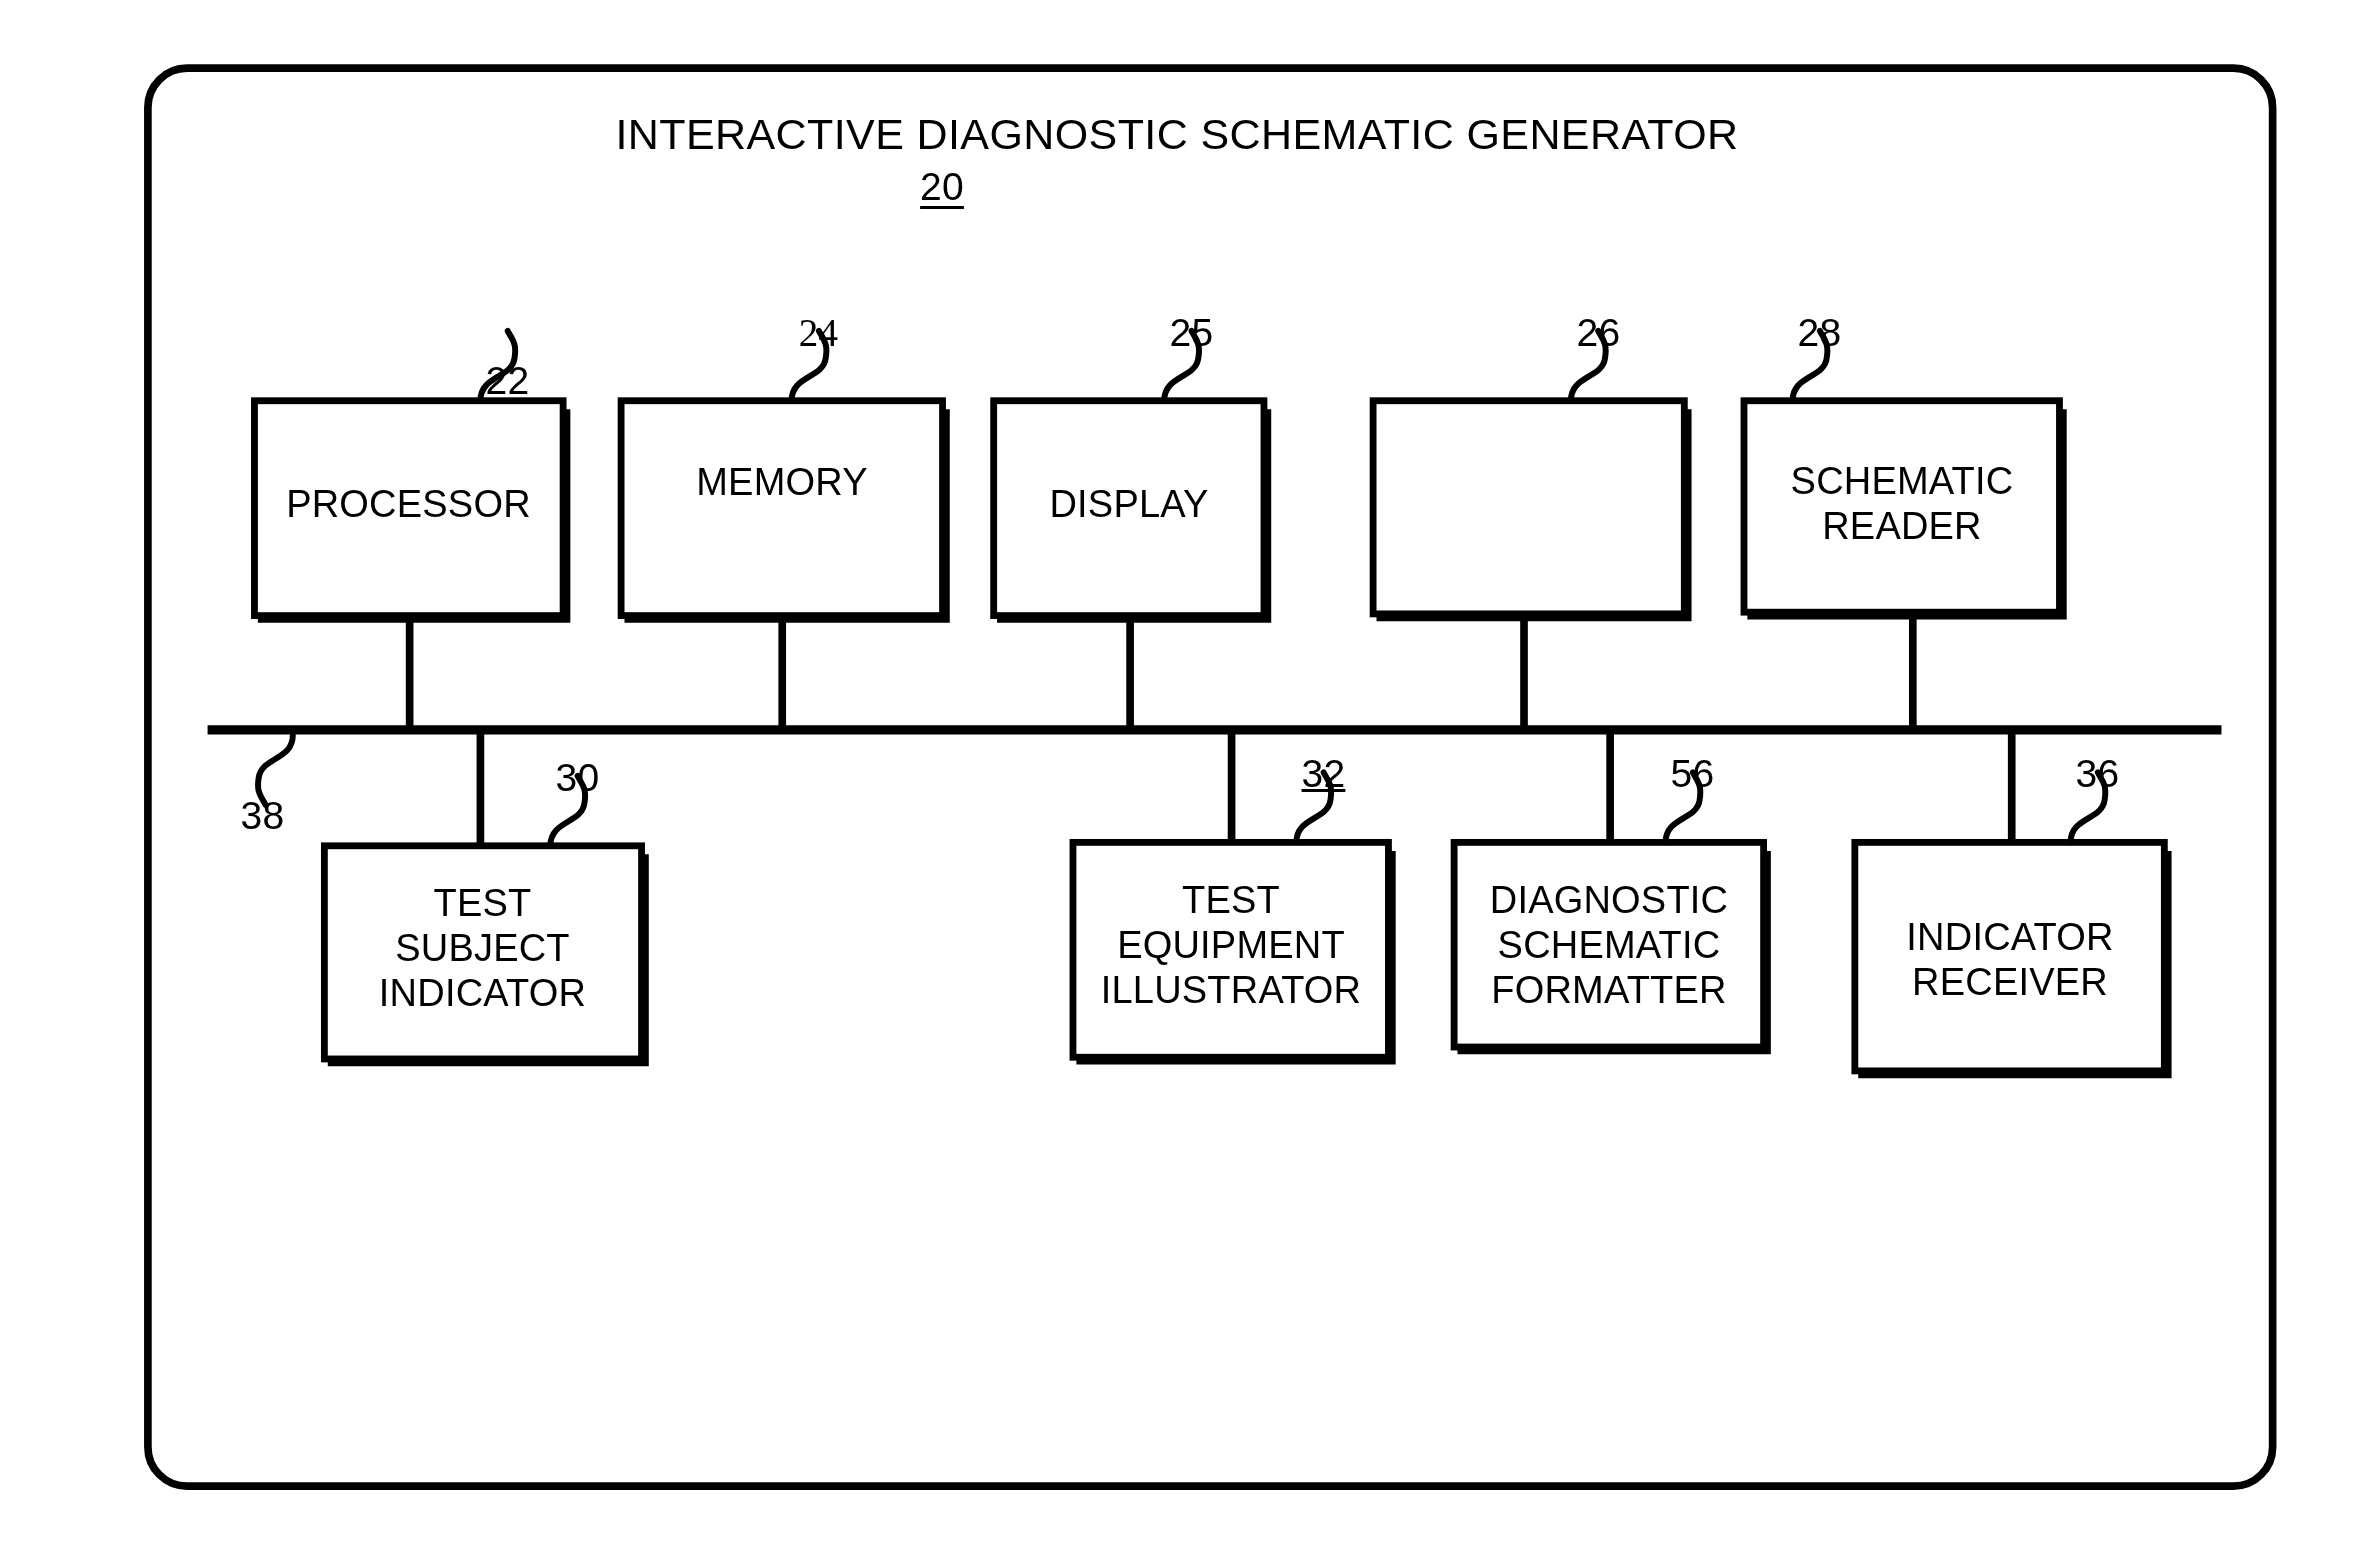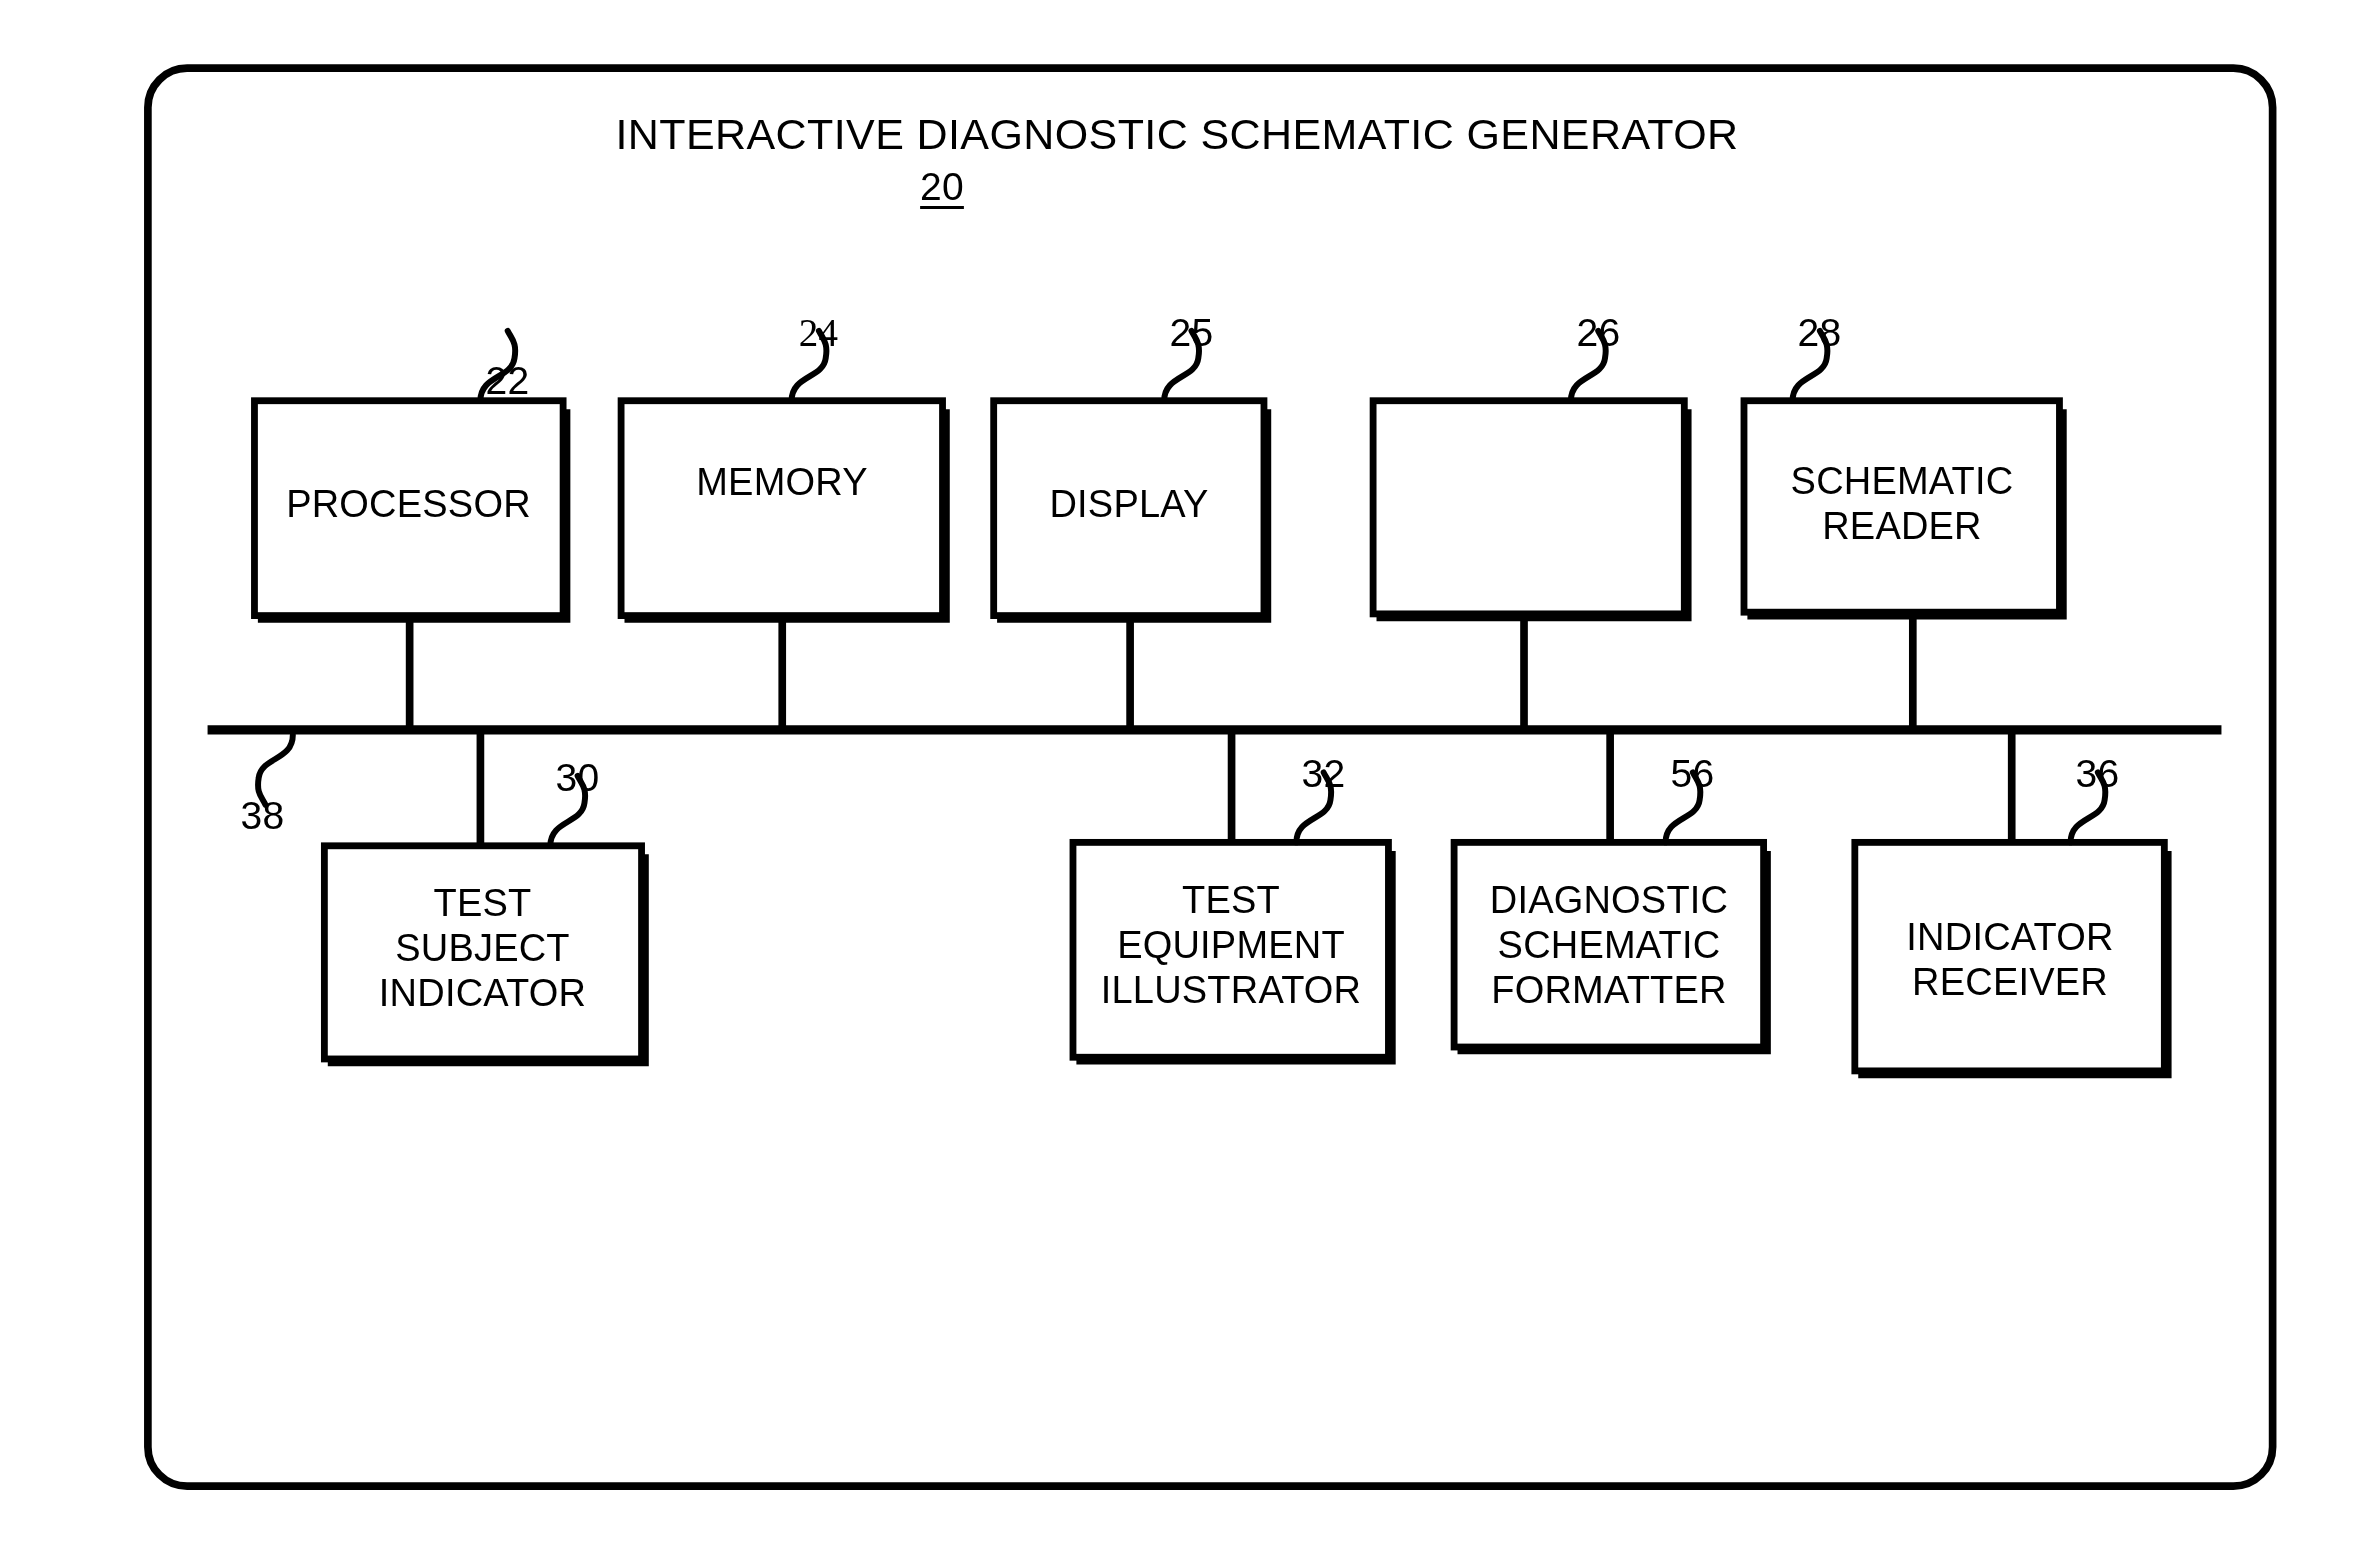--- a/index.html
+++ b/index.html
@@ -107,20 +107,20 @@
   <div class="txt box-label" style="left:1073px;top:878px;width:316px;">TEST
 EQUIPMENT
 ILLUSTRATOR</div>
   <div class="txt box-label" style="left:1454px;top:878px;width:310px;">DIAGNOSTIC
 SCHEMATIC
 FORMATTER</div>
   <div class="txt box-label" style="left:1855px;top:915px;width:310px;">INDICATOR
 RECEIVER</div>
 
   <div class="txt ref" style="left:535px;top:755px;width:85px;">30</div>
-  <div class="txt ref" style="left:1281px;top:751px;width:85px;">32</div>
+  <div class="txt ref" style="left:1281px;top:751px;width:85px;text-decoration:underline;">32</div>
   <div class="txt ref" style="left:1650px;top:751px;width:85px;">56</div>
   <div class="txt ref" style="left:2055px;top:751px;width:85px;">36</div>
 
   <div class="txt ref" style="left:220px;top:793px;width:85px;">38</div>
 
 </div>
 
 
 </body></html>

